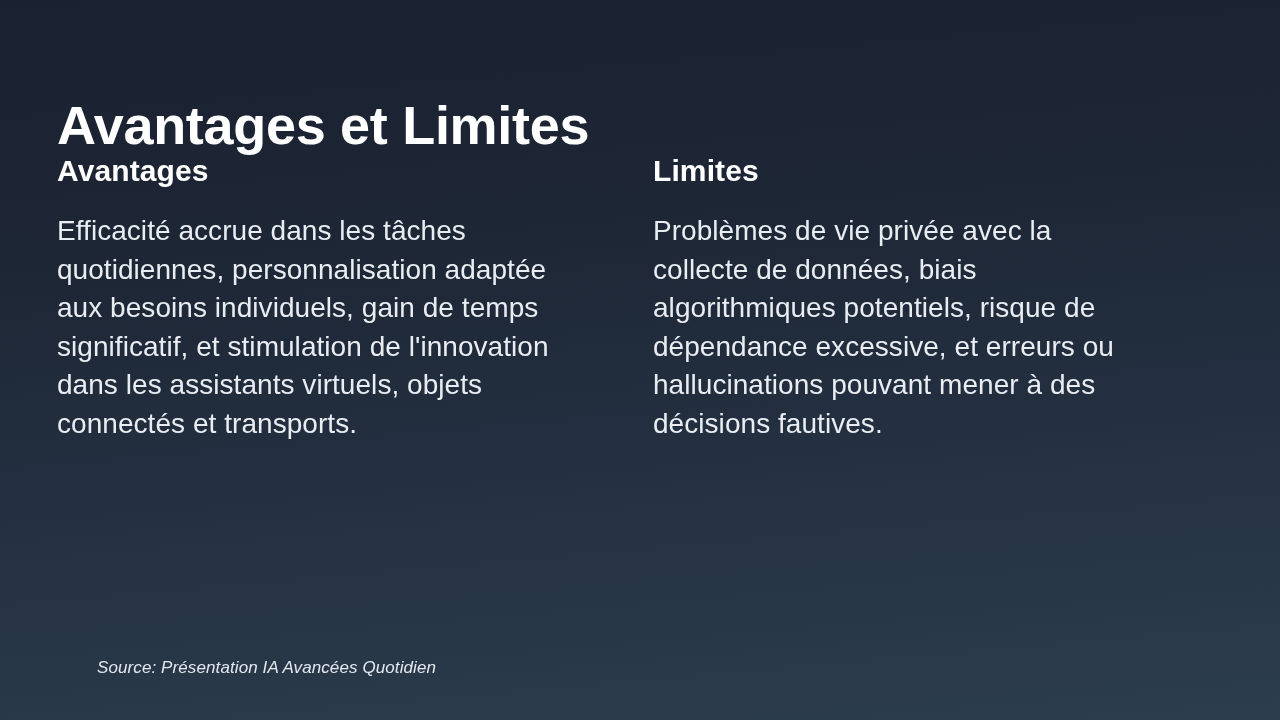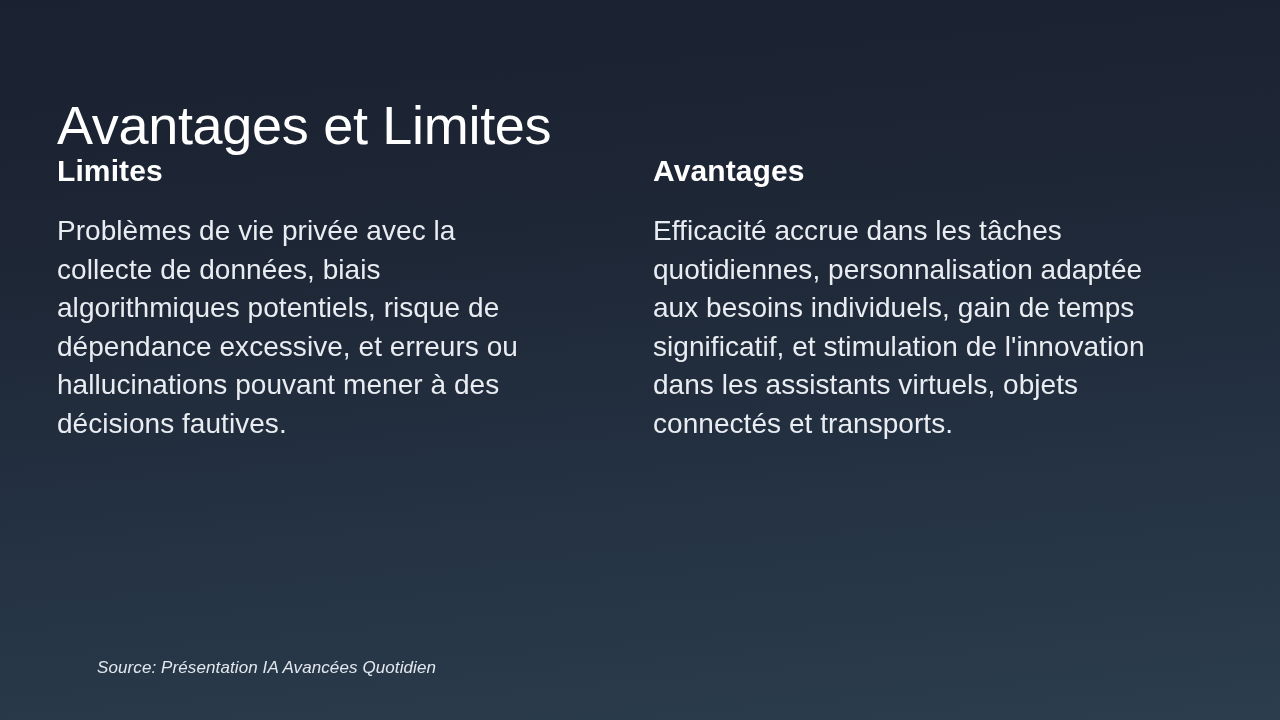--- a/index.html
+++ b/index.html
@@ -20,21 +20,21 @@
     box-sizing: border-box;
     background: linear-gradient(175deg, #1a2130 0%, #1e2736 35%, #253344 70%, #2c3d4e 100%);
     overflow: hidden;
   }
   .slide-title {
     position: absolute;
     left: 57px;
     top: 55px;
     font-size: 54px;
     line-height: 68px;
-    font-weight: 400;
+    font-weight: 700;
     color: #ffffff;
     letter-spacing: -0.3px;
     white-space: nowrap;
   }
   .columns {
     position: absolute;
     left: 57px;
     top: 152px;
     width: 1166px;
     display: flex;
@@ -75,26 +75,26 @@
 </head>
 <body>
 
 <div class="slide">
 
   <h1 class="slide-title">Avantages et Limites</h1>
 
   <div class="columns">
 
     <div class="column">
-      <h2 class="column-heading">Limites</h2>
-      <p class="column-body">Problèmes de vie privée avec la collecte de données, biais algorithmiques potentiels, risque de dépendance excessive, et erreurs ou hallucinations pouvant mener à des décisions fautives.</p>
+      <h2 class="column-heading">Avantages</h2>
+      <p class="column-body">Efficacité accrue dans les tâches quotidiennes, personnalisation adaptée aux besoins individuels, gain de temps significatif, et stimulation de l'innovation dans les assistants virtuels, objets connectés et transports.</p>
     </div>
 
     <div class="column">
-      <h2 class="column-heading">Avantages</h2>
-      <p class="column-body">Efficacité accrue dans les tâches quotidiennes, personnalisation adaptée aux besoins individuels, gain de temps significatif, et stimulation de l'innovation dans les assistants virtuels, objets connectés et transports.</p>
+      <h2 class="column-heading">Limites</h2>
+      <p class="column-body">Problèmes de vie privée avec la collecte de données, biais algorithmiques potentiels, risque de dépendance excessive, et erreurs ou hallucinations pouvant mener à des décisions fautives.</p>
     </div>
 
   </div>
 
   <div class="source">Source: Présentation IA Avancées Quotidien</div>
 
 </div>
 
 </body></html>

